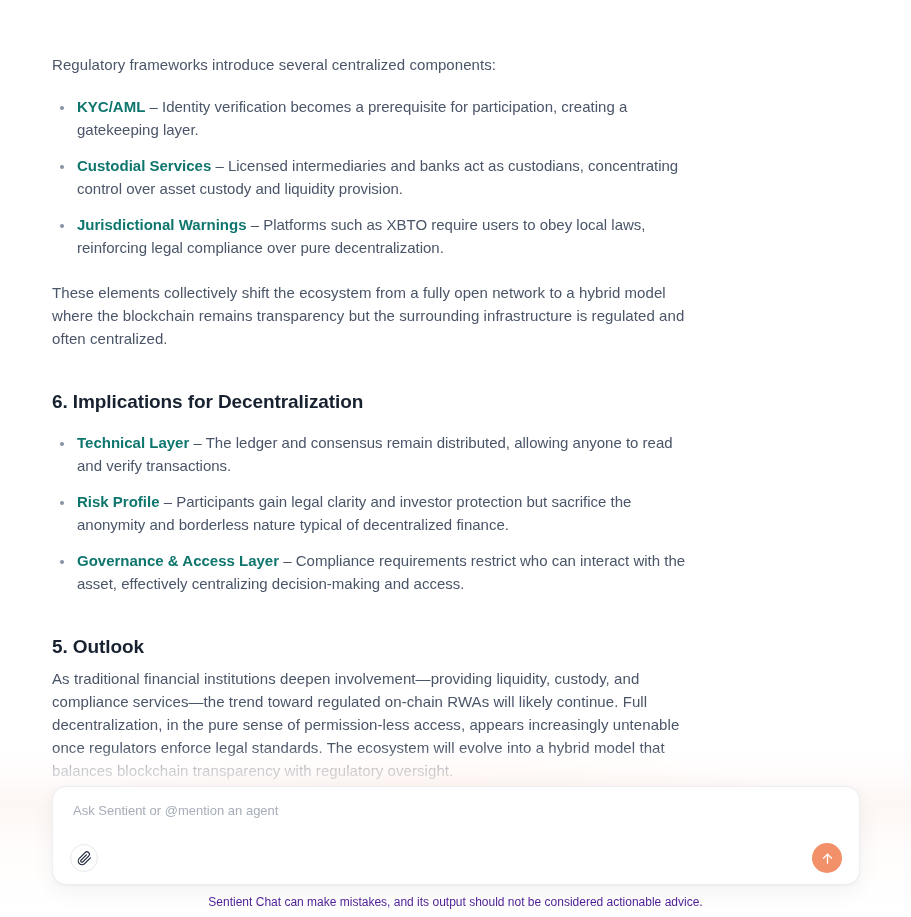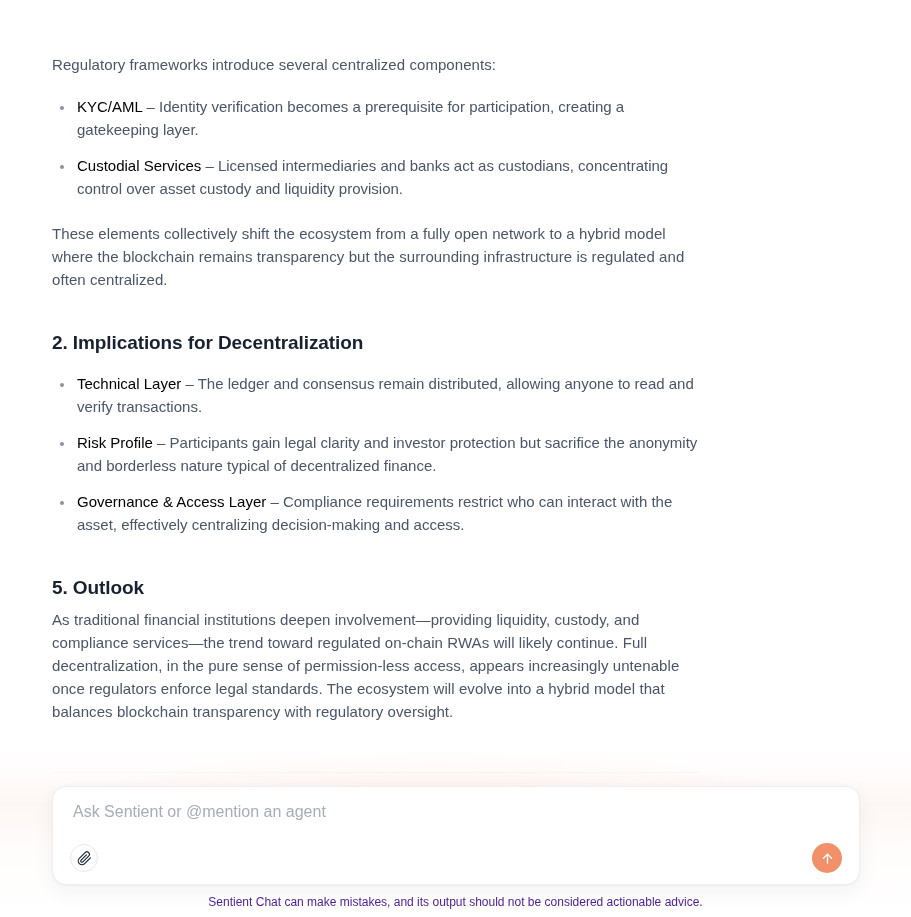--- a/index.html
+++ b/index.html
@@ -51,22 +51,22 @@
     content: "";
     position: absolute;
     left: 8px;
     top: 9.5px;
     width: 4px;
     height: 4px;
     border-radius: 50%;
     background: #8a93a5;
   }
   .b-label {
-    font-weight: normal;
-    color: #000000;
+    font-weight: bold;
+    color: #0f766e;
   }
 
   .para-block { margin-top: 22px; }
 
   h2.section-heading {
     color: #17212f;
     font-size: 19px;
     font-weight: bold;
     line-height: 25px;
     margin: 39px 0 0 0;
@@ -139,21 +139,21 @@
 
   #composer-input {
     position: absolute;
     left: 20px;
     top: 16px;
     width: 760px;
     border: none;
     outline: none;
     background: transparent;
     font-family: "Liberation Sans", sans-serif;
-    font-size: 16px;
+    font-size: 13px;
     color: #2c3545;
     padding: 0;
   }
   #composer-input::placeholder { color: #a6adb9; }
 
   #attach-button {
     position: absolute;
     left: 17px;
     bottom: 12px;
     width: 28px;
@@ -217,25 +217,28 @@
 
   <p class="para intro-para">Regulatory frameworks introduce several centralized components:</p>
 
   <ul class="bullets">
     <li>
       <span class="b-label">KYC/AML</span><span> – Identity verification becomes a prerequisite for participation, creating a gatekeeping layer.</span>
     </li>
     <li>
       <span class="b-label">Custodial Services</span><span> – Licensed intermediaries and banks act as custodians, concentrating control over asset custody and liquidity provision.</span>
     </li>
+    <li>
+      <span class="b-label">Jurisdictional Warnings</span><span> – Platforms such as XBTO require users to obey local laws, reinforcing legal compliance over pure decentralization.</span>
+    </li>
   </ul>
 
   <p class="para para-block">These elements collectively shift the ecosystem from a fully open network to a hybrid model where the blockchain remains transparency but the surrounding infrastructure is regulated and often centralized.</p>
 
-  <h2 class="section-heading">2. Implications for Decentralization</h2>
+  <h2 class="section-heading">6. Implications for Decentralization</h2>
 
   <ul class="bullets">
     <li>
       <span class="b-label">Technical Layer</span><span> – The ledger and consensus remain distributed, allowing anyone to read and verify transactions.</span>
     </li>
     <li>
       <span class="b-label">Risk Profile</span><span> – Participants gain legal clarity and investor protection but sacrifice the anonymity and borderless nature typical of decentralized finance.</span>
     </li>
     <li>
       <span class="b-label">Governance &amp; Access Layer</span><span> – Compliance requirements restrict who can interact with the asset, effectively centralizing decision-making and access.</span>

